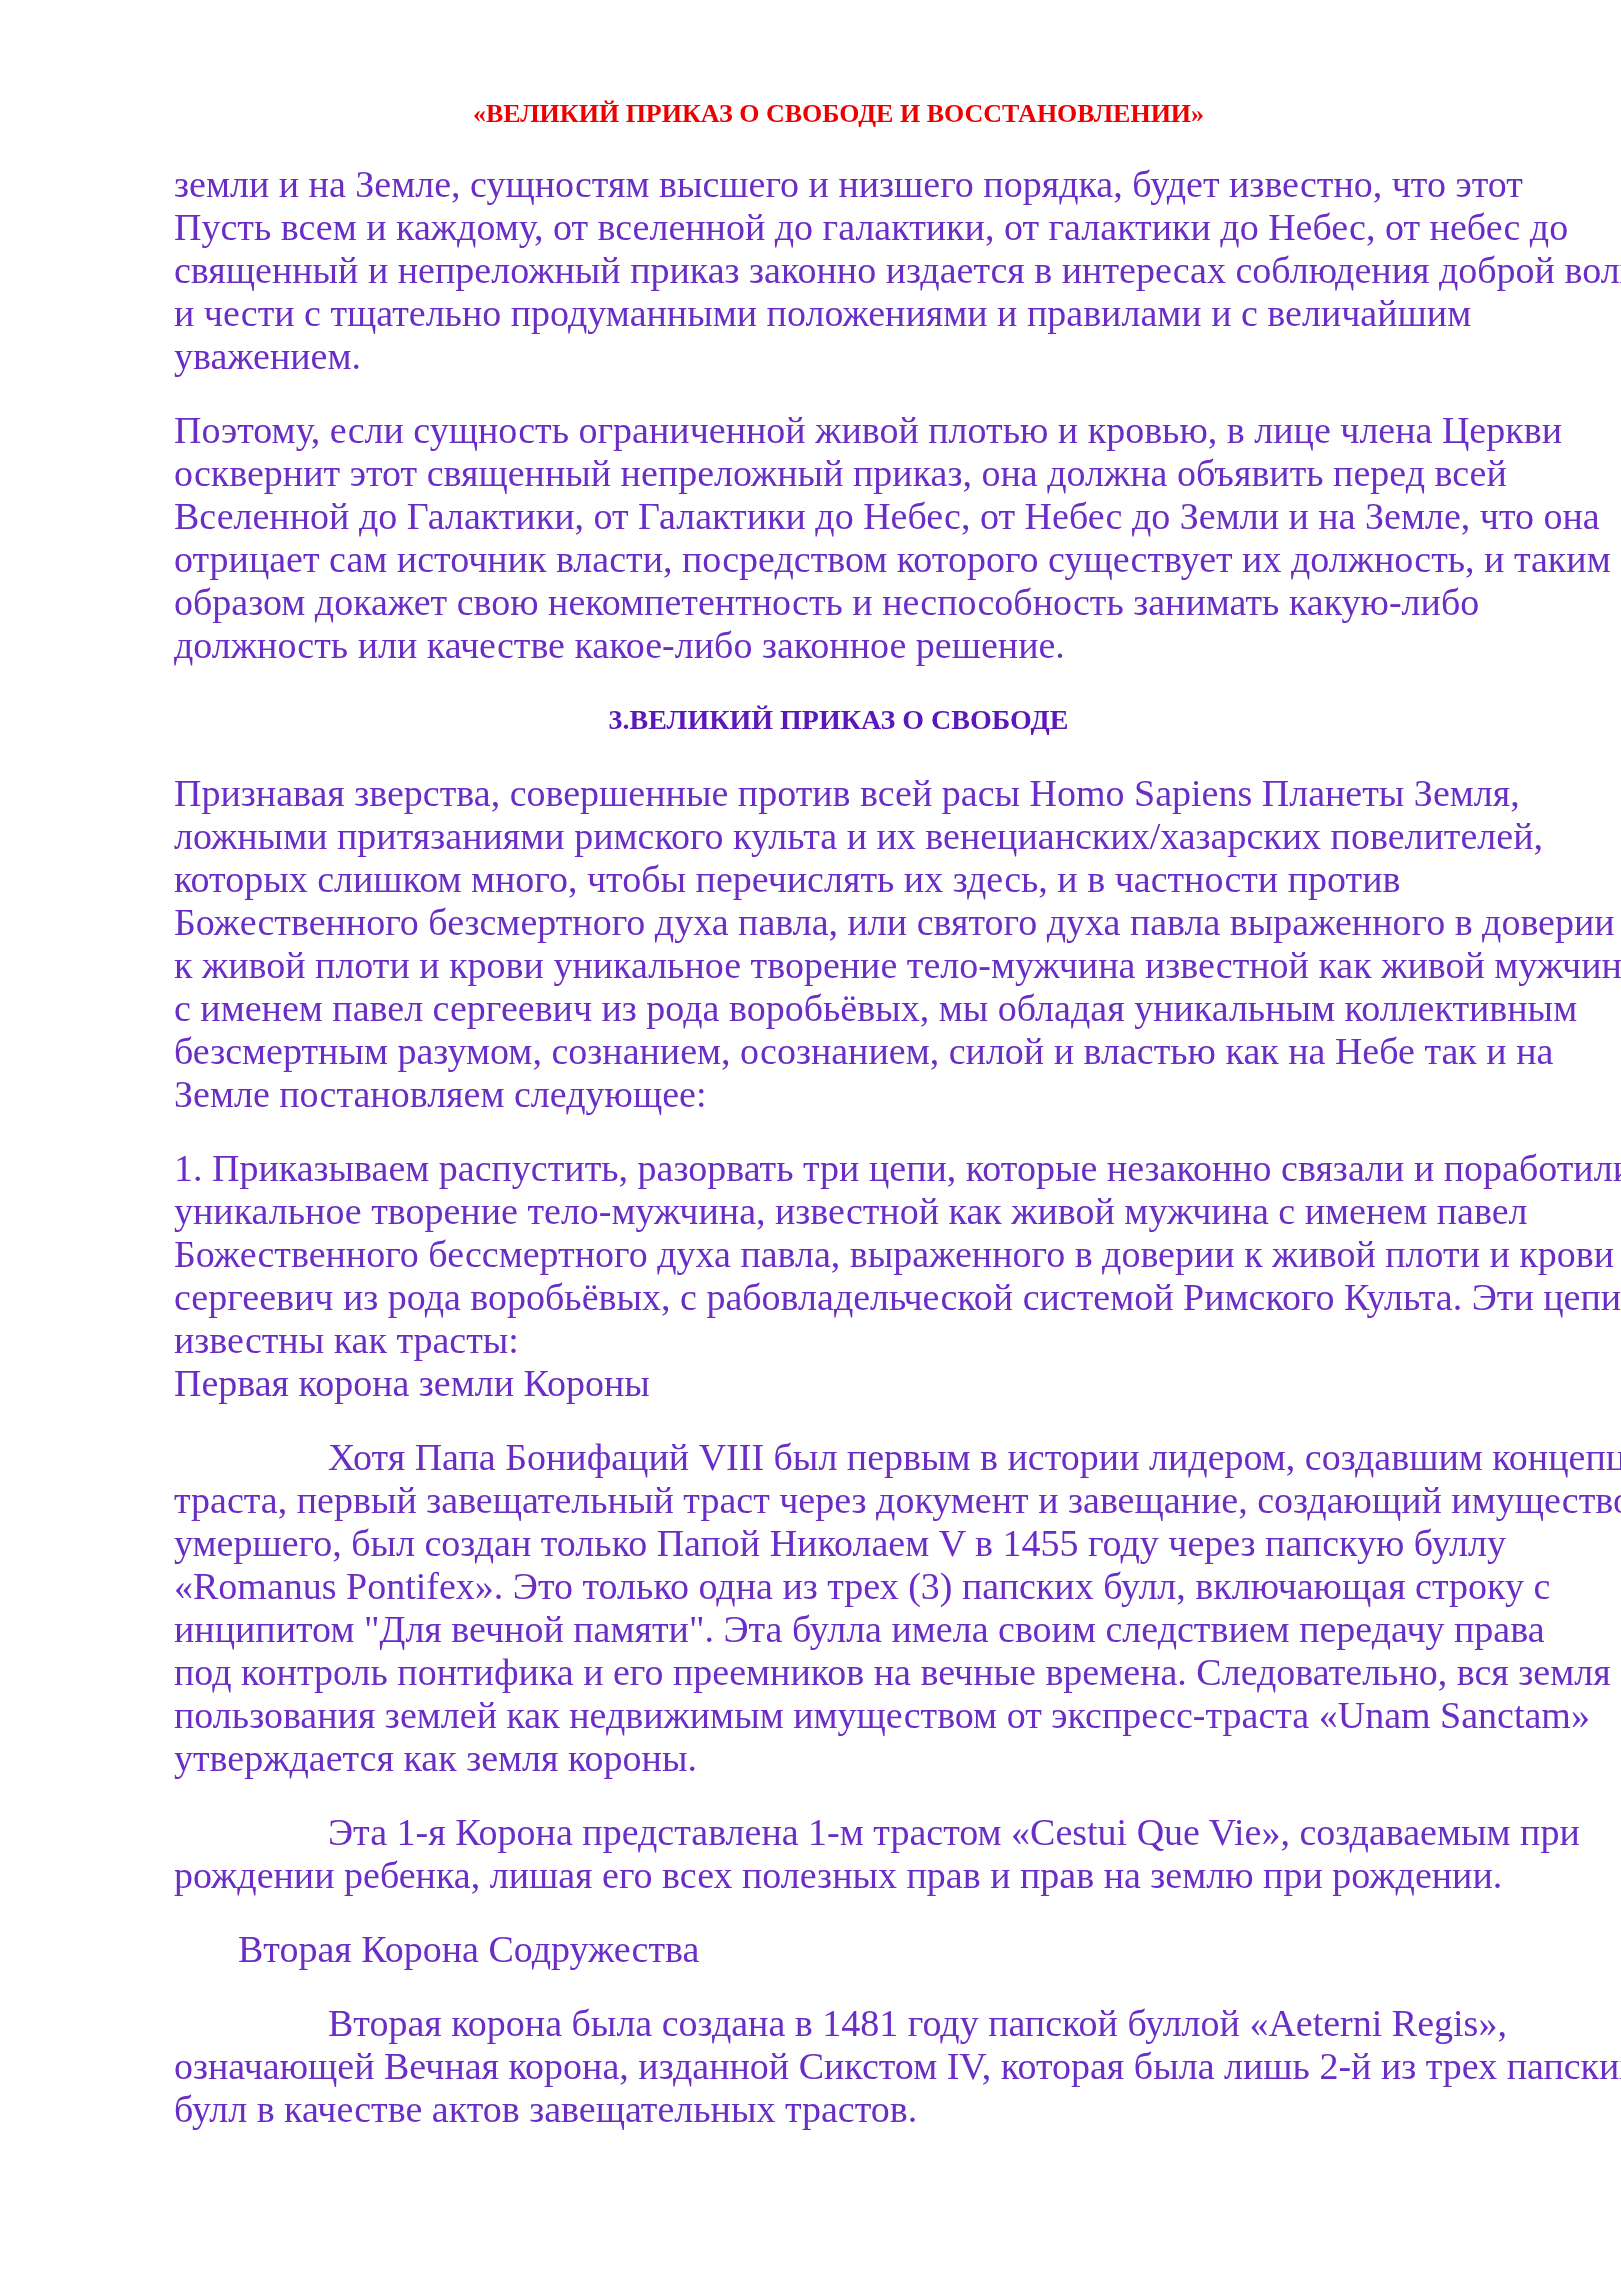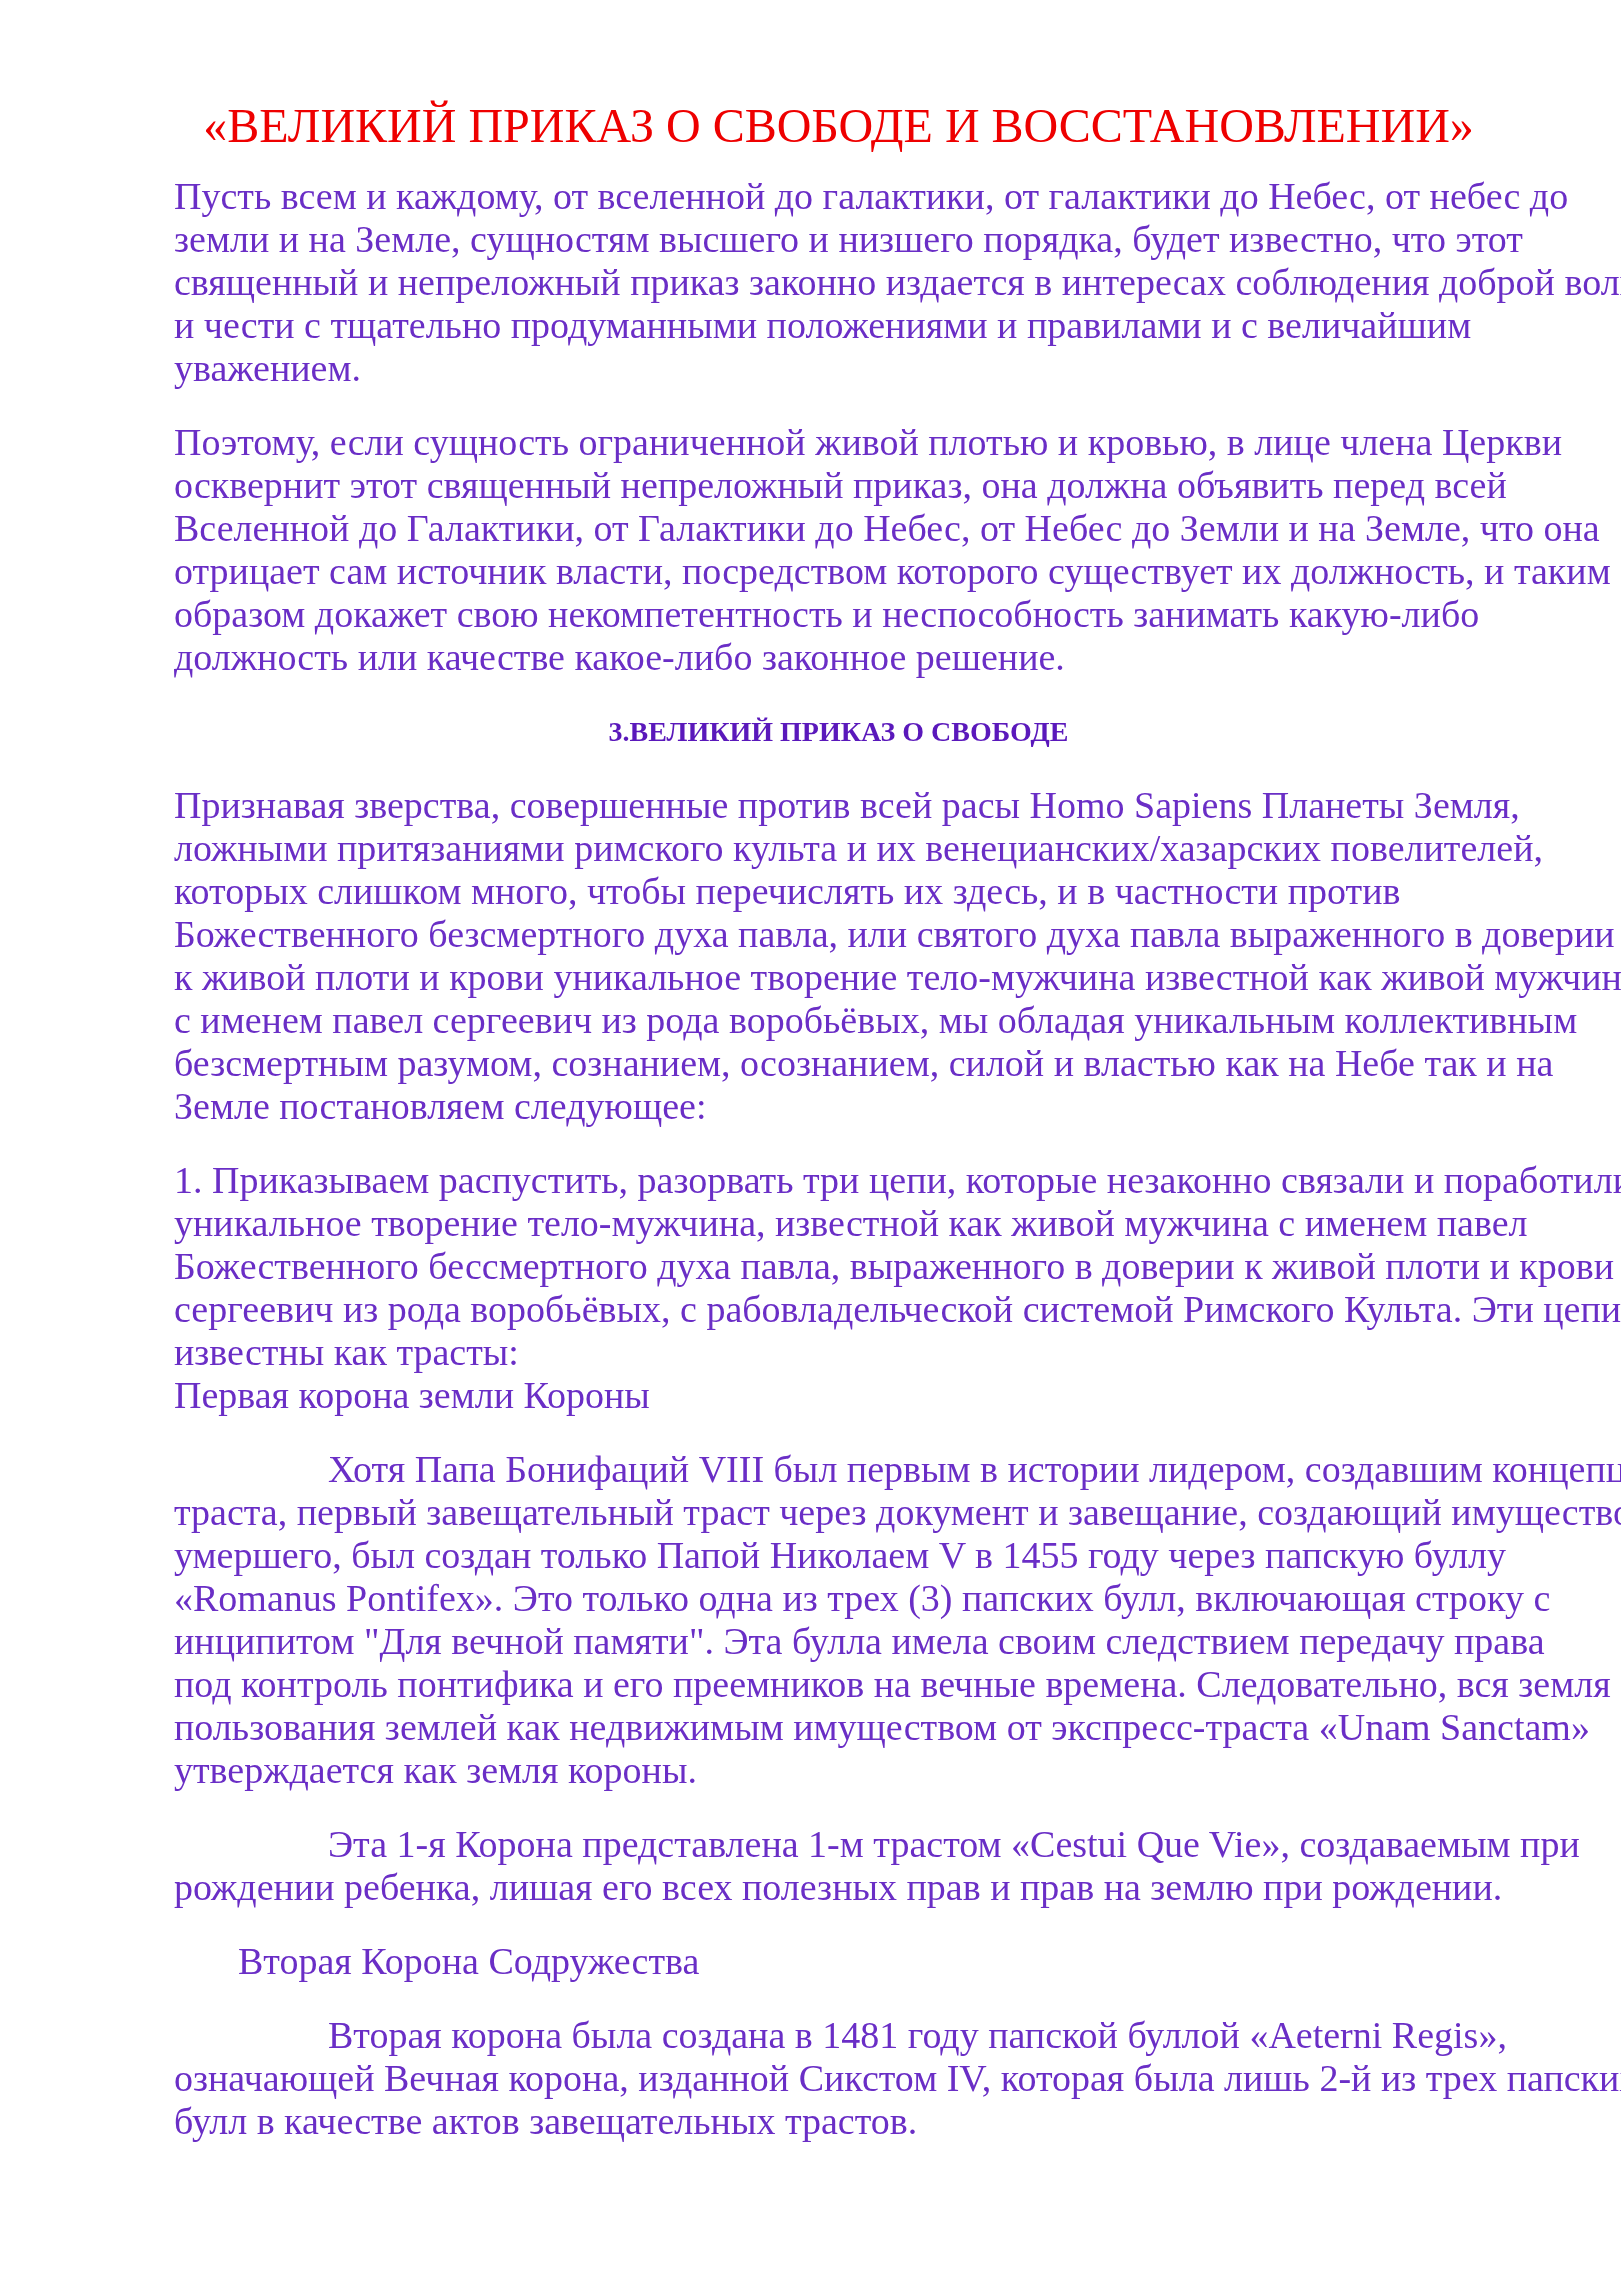--- a/index.html
+++ b/index.html
@@ -22,23 +22,23 @@
   }
   .doc-header {
     text-align: center;
     color: var(--title-red, #ee0000);
     font-weight: bold;
     line-height: 47px;
     margin: 0 0 25.5px 0;
   }
   .doc-title, .doc-page-indicator {
     display: block;
-    font-size: 48px;
-    font-weight: normal;
-    margin: 12px;
+    font-size: 26px;
+    font-weight: bold;
+    margin: 0;
     white-space: nowrap;
   }
   .doc-body { display: block; }
   .block {
     margin: 0;
     padding: 0;
   }
   .block + .block { margin-top: 31px; }
   .block .line {
     display: block;
@@ -55,22 +55,22 @@
 </style>
 </head>
 <body>
 
 <div class="page">
   <header class="doc-header">
     <h1 class="doc-title">«ВЕЛИКИЙ ПРИКАЗ О СВОБОДЕ И ВОССТАНОВЛЕНИИ»</h1>
   </header>
   <main class="doc-body" id="doc-body">
       <p class="block paragraph">
+        <span class="line">земли и на Земле, сущностям высшего и низшего порядка, будет известно, что этот</span>
         <span class="line first">Пусть всем и каждому, от вселенной до галактики, от галактики до Небес, от небес до</span>
-        <span class="line">земли и на Земле, сущностям высшего и низшего порядка, будет известно, что этот</span>
         <span class="line">священный и непреложный приказ законно издается в интересах соблюдения доброй воли</span>
         <span class="line">и чести с тщательно продуманными положениями и правилами и с величайшим</span>
         <span class="line">уважением.</span>
       </p>
       <p class="block paragraph">
         <span class="line first">Поэтому, если сущность ограниченной живой плотью и кровью, в лице члена Церкви</span>
         <span class="line">осквернит этот священный непреложный приказ, она должна объявить перед всей</span>
         <span class="line">Вселенной до Галактики, от Галактики до Небес, от Небес до Земли и на Земле, что она</span>
         <span class="line">отрицает сам источник власти, посредством которого существует их должность, и таким</span>
         <span class="line">образом докажет свою некомпетентность и неспособность занимать какую-либо</span>

